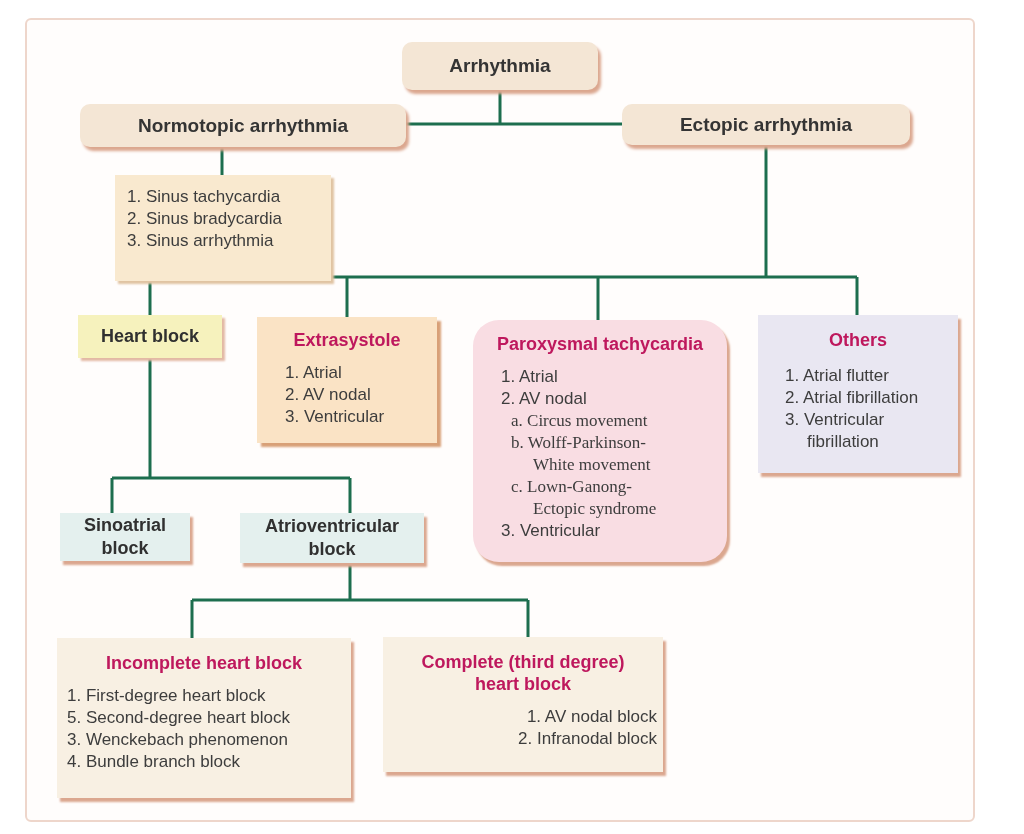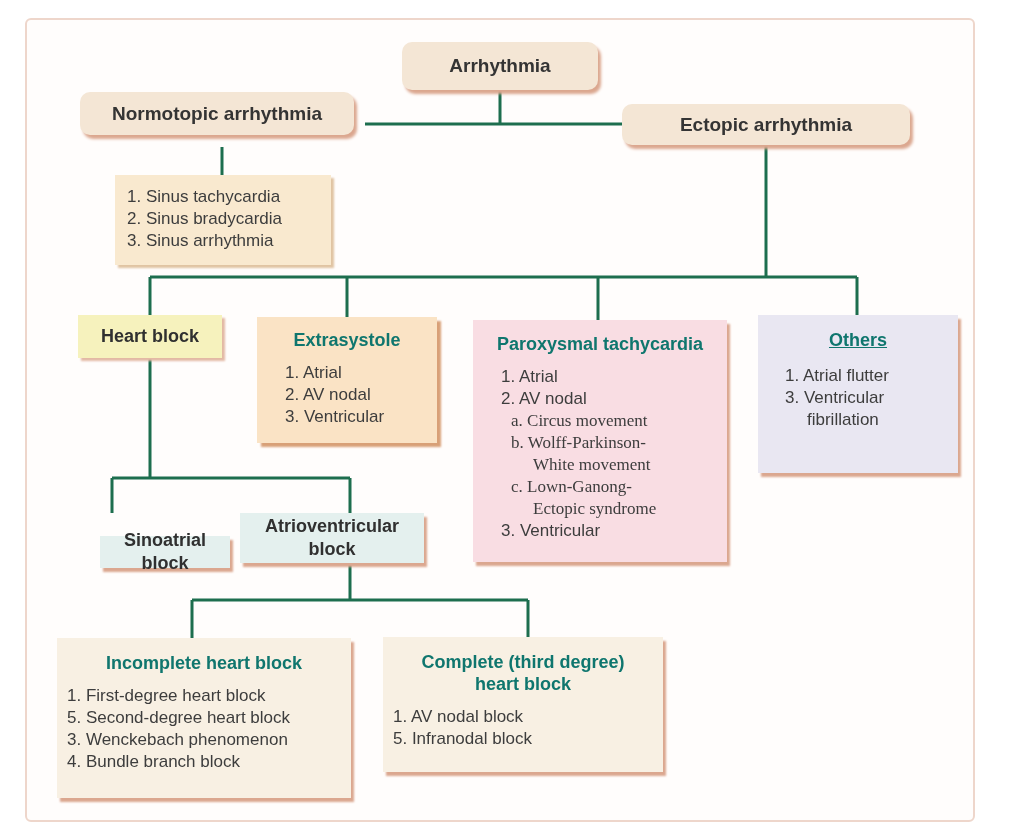--- a/index.html
+++ b/index.html
@@ -32,54 +32,54 @@
   }
 
   
   .rect{
     box-shadow:3px 4px 2px var(--shadow,#dba78f);
     font-size:17px;line-height:22px;
   }
   .rect .title{
     font-weight:bold;font-size:18px;text-align:center;
     white-space:pre-line;line-height:22px;
-    margin:0 0 11px 0;color:#0f766e;
+    margin:0 0 11px 0;color:#be185d;
   }
   .list .li{
     white-space:pre-line;
     padding-left:22px;text-indent:-22px;
     color:#3d3d3d;
   }
   .list .li.sub{margin-left:10px;font-family:Liberation Serif, serif;}
 
   .label-rect{
     display:flex;align-items:center;justify-content:center;
     font-weight:bold;font-size:18px;line-height:23px;text-align:center;
     white-space:pre-line;color:#303030;
     box-shadow:3px 4px 2px var(--shadow,#dba78f);
   }
 
-  #sinus-list{left:115px;top:175px;width:216px;height:90px;background:var(--sinus-list,#f9e9cf);padding:11px 8px 0 12px;box-shadow:3px 3px 2px #e0c4a2;}
+  #sinus-list{left:115px;top:175px;width:216px;height:106px;background:var(--sinus-list,#f9e9cf);padding:11px 8px 0 12px;box-shadow:3px 3px 2px #e0c4a2;}
   #arrhythmia{left:402px;top:42px;width:196px;height:48px;}
-  #normotopic{left:80px;top:92px;width:274px;height:43px;}
+  #normotopic{left:80px;top:104px;width:326px;height:43px;}
   #ectopic{left:622px;top:104px;width:288px;height:41px;}
   #heart-block{left:78px;top:315px;width:144px;height:43px;background:var(--heart-block,#f6f2bd);box-shadow:3px 3px 2px #e3b9a4;}
   #extrasystole{left:257px;top:317px;width:180px;height:126px;background:var(--extrasystole,#fae3c5);padding:12px 8px 0 8px;box-shadow:4px 4px 2px #d8a077;}
   #extrasystole .list{padding-left:20px;}
-  #paroxysmal{left:473px;top:320px;width:254px;height:242px;background:var(--paroxysmal,#f9dde3);padding:13px 8px 0 8px;}
+  #paroxysmal{left:473px;top:320px;width:254px;height:242px;background:var(--paroxysmal,#f9dde3);padding:13px 8px 0 8px;border-radius:26px;}
   #paroxysmal .list{padding-left:20px;}
   #others{left:758px;top:315px;width:200px;height:158px;background:var(--others,#e9e7f2);padding:14px 6px 0 6px;}
-  #others .title{margin-bottom:14px;text-decoration:underline;}
+  #others .title{margin-bottom:14px;}
   #others .list{padding-left:21px;}
-  #sinoatrial{left:60px;top:536px;width:130px;height:32px;background:var(--sa-av,#e4f0ee);margin-left:40px;}
+  #sinoatrial{left:60px;top:513px;width:130px;height:48px;background:var(--sa-av,#e4f0ee);}
   #atrioventricular{left:240px;top:513px;width:184px;height:50px;background:var(--sa-av,#e4f0ee);}
   #incomplete{left:45px;top:638px;width:294px;height:160px;background:var(--bottom-cream,#f8f0e3);padding:14px 6px 0 6px;margin-left:12px;}
   #incomplete .list{padding-left:4px;}
   #complete{left:383px;top:637px;width:280px;height:135px;background:var(--bottom-cream,#f8f0e3);padding:14px 6px 0 6px;}
-  #complete .list{padding-left:4px;}
+  #complete .list{padding-left:4px;text-align:right;}
 </style>
 </head>
 <body>
 
 <div id="stage">
 
   <div id="frame"></div>
 
   <svg class="connectors" viewBox="0 0 1024 834">
     <path d="M500,90 V124 M365,124 H622"></path>
@@ -134,20 +134,21 @@
         <div class="li sub">c. Lown-Ganong-
 Ectopic syndrome</div>
         <div class="li">3. Ventricular</div>
       </div>
   </div>
 
   <div class="node rect" id="others">
     <div class="title">Others</div>
     <div class="list">
         <div class="li">1. Atrial flutter</div>
+        <div class="li">2. Atrial fibrillation</div>
         <div class="li">3. Ventricular
 fibrillation</div>
       </div>
   </div>
 
   <div class="node label-rect" id="sinoatrial">
     <span>Sinoatrial
 block</span>
   </div>
 
@@ -164,17 +165,17 @@
         <div class="li">3. Wenckebach phenomenon</div>
         <div class="li">4. Bundle branch block</div>
       </div>
   </div>
 
   <div class="node rect" id="complete">
     <div class="title">Complete (third degree)
 heart block</div>
     <div class="list">
         <div class="li">1. AV nodal block</div>
-        <div class="li">5. Infranodal block</div>
+        <div class="li">2. Infranodal block</div>
       </div>
   </div>
 
 </div>
 
 </body></html>

